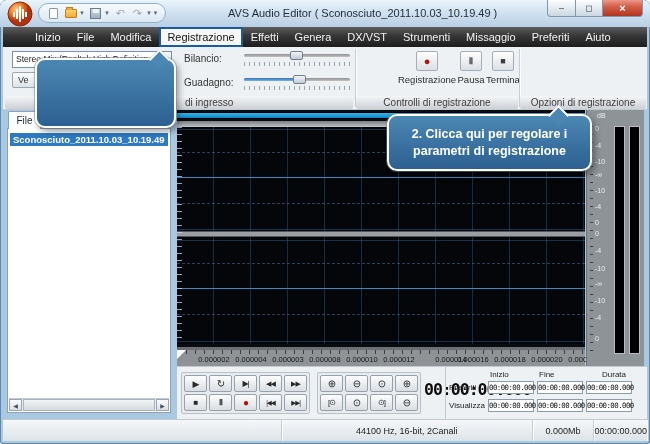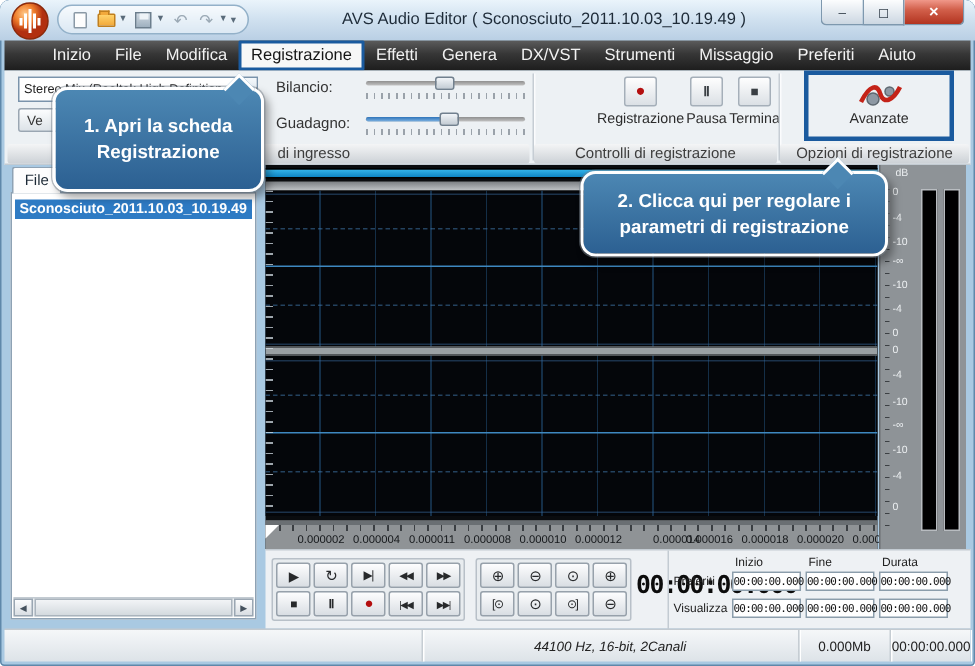--- a/index.html
+++ b/index.html
@@ -210,28 +210,20 @@
       <span style="font-weight:bold;font-size:9px;color:#3a3f44;">Ⅱ</span>
     </div>
     <div class="riblabel" style="left:448px;width:40px;">Pausa</div>
     <div class="ribbtn" style="left:489px;">
       <span style="font-size:9px;color:#3a3f44;">■</span>
     </div>
     <div class="riblabel" style="left:477px;width:46px;">Termina</div>
     <div class="grouplabel" style="left:353px;width:162px;">Controlli di registrazione</div>
     <div class="vsep" style="left:516px;"></div>
 
-    <div class="advbox">
-      <svg width="30" height="18" style="position:absolute;left:33px;top:4px;" viewBox="0 0 30 18">
-        <circle cx="10" cy="12" r="4" fill="#8d98a3" stroke="#5d6870"></circle>
-        <circle cx="21" cy="7" r="3" fill="#8d98a3" stroke="#5d6870"></circle>
-        <path d="M2 14 C8 2,13 2,15 9 C17 15,23 14,28 4" stroke="#c42318" stroke-width="3" fill="none"></path>
-      </svg>
-      <div style="position:absolute;left:0;top:24px;width:94px;text-align:center;font-size:9.5px;color:#2c2c2c;">Avanzate</div>
-    </div>
     <div class="grouplabel" style="left:517px;width:126px;">Opzioni di registrazione</div>
   </div>
 
   <div class="filetab">File</div>
   <div class="filelistbox">
     <span class="fileitem">Sconosciuto_2011.10.03_10.19.49</span>
     <div class="hscroll">
       <div class="harrow">◀</div>
       <div class="hthumb"></div>
       <div class="harrow">▶</div>
@@ -255,21 +247,21 @@
       <div class="hline dash" style="top:187px;"></div>
       <div class="hline edge" style="top:214px;"></div>
       <div class="lruler"></div>
     </div>
     <div class="timeruler">
       <div class="tickrow"></div>
       <div class="playhead"></div>
       <span class="hmslabel">hms</span>
       <span class="tlabel" style="left:17px;">0.000002</span>
       <span class="tlabel" style="left:54px;">0.000004</span>
-      <span class="tlabel" style="left:91px;">0.000011</span>
+      <span class="tlabel" style="left:91px;">0.000003</span>
       <span class="tlabel" style="left:128px;">0.000008</span>
       <span class="tlabel" style="left:165px;">0.000010</span>
       <span class="tlabel" style="left:202px;">0.000012</span>
       <span class="tlabel" style="left:254px;">0.000014</span>
       <span class="tlabel" style="left:276px;">0.000016</span>
       <span class="tlabel" style="left:313px;">0.000018</span>
       <span class="tlabel" style="left:350px;">0.000020</span>
       <span class="tlabel" style="left:387px;">0.000022</span>
     </div>
   </div>
@@ -323,41 +315,40 @@
         <div class="tbtn">[⊙</div>
         <div class="tbtn" style="font-size:10px;">⊙</div>
         <div class="tbtn">⊙]</div>
         <div class="tbtn" style="font-size:10px;">⊖</div>
       </div>
     </div>
     <div class="lcd">00:00:00.000</div>
     <div class="selpanel">
       <span class="shead" style="left:44px;">Inizio</span>
       <span class="shead" style="left:93px;">Fine</span>
-      <span class="shead" style="left:142px;">Durata</span>
+      <span class="shead" style="left:156px;">Durata</span>
       <span class="srowlabel" style="left:3px;top:16px;">Preferiti</span>
       <div class="sfield" style="left:42px;top:14px;">00:00:00.000</div>
       <div class="sfield" style="left:91px;top:14px;">00:00:00.000</div>
       <div class="sfield" style="left:140px;top:14px;">00:00:00.000</div>
       <span class="srowlabel" style="left:3px;top:34px;">Visualizza</span>
       <div class="sfield" style="left:42px;top:32px;">00:00:00.000</div>
       <div class="sfield" style="left:91px;top:32px;">00:00:00.000</div>
       <div class="sfield" style="left:140px;top:32px;">00:00:00.000</div>
     </div>
   </div>
 
   <div class="statusbar">
     <div class="ssec" style="width:280px;"></div>
-    <div class="ssec" style="width:252px;font-style:italic;">44100 Hz, 16-bit, 2Canali</div>
+    <div class="ssec" style="width:252px;">44100 Hz, 16-bit, 2Canali</div>
     <div class="ssec" style="width:62px;">0.000Mb</div>
     <div class="ssec" style="flex:1;border-right:none;">00:00:00.000</div>
   </div>
 
   <div class="callout" style="left:35px;top:58px;width:141px;height:70px;padding:0 8px;">
     <div class="tail" style="left:115px;top:-8px;"></div>
-    <span style="position:relative;">1. Apri la scheda Registrazione</span>
   </div>
   <div class="callout" style="left:387px;top:114px;width:205px;height:57px;padding:0 6px;">
     <div class="tail" style="left:162px;top:-8px;"></div>
     <span style="position:relative;">2. Clicca qui per regolare i parametri di registrazione</span>
   </div>
 
 </div>
 
 </body></html>

